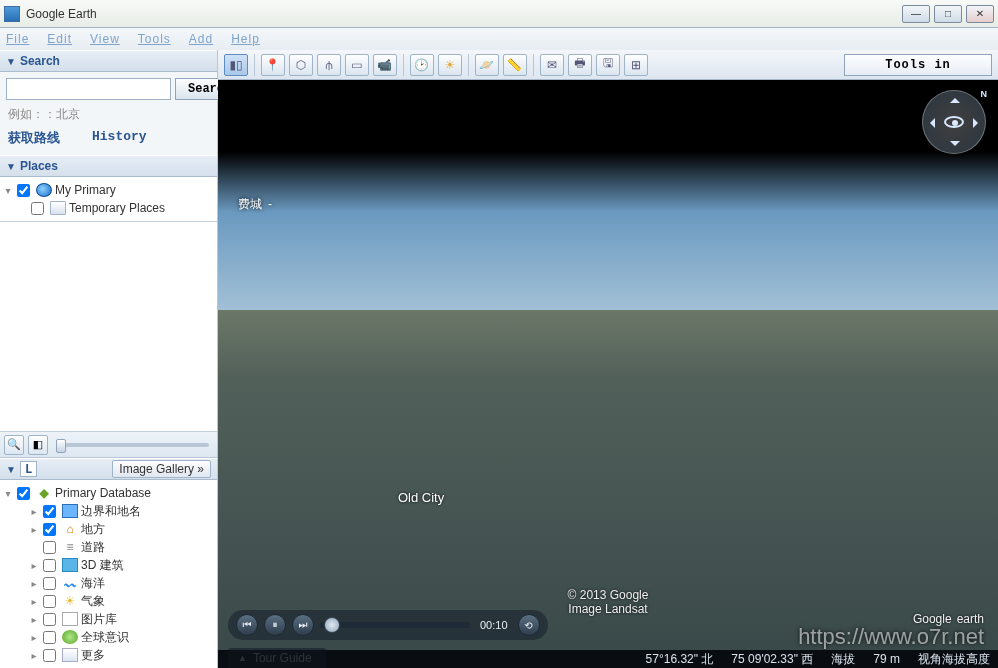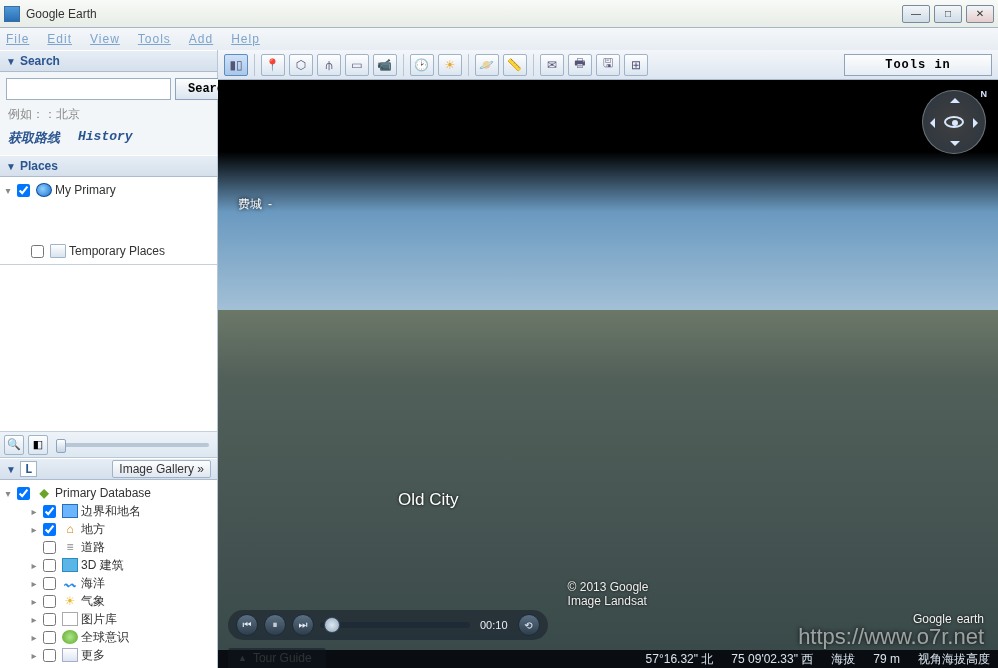--- a/index.html
+++ b/index.html
@@ -23,21 +23,21 @@
 
 .sidebar { width: 218px; background: #f3f6f9; border-right: 1px solid #b8c6d6; display:flex; flex-direction:column; }
 .panel-hdr { height: 22px; background: linear-gradient(#e6edf5,#d5e0ec); border-top:1px solid #fff; border-bottom:1px solid #acbccf; display:flex; align-items:center; padding: 0 6px; color:#2a5590; font-weight:bold; }
 .panel-hdr .arrow { color:#2a5590; margin-right:4px; font-size:10px; }
 .panel-hdr .gal-btn{ margin-left:auto; font-weight:normal; background:linear-gradient(#fefefe,#e0e7f0); border:1px solid #9fb3c9; padding:1px 6px; border-radius:2px; color:#333;}
 .search-body{ padding:6px; }
 .search-row{ display:flex; gap:4px;}
 .search-row input{ flex:1; height:22px; border:1px solid #9cb0c6; background:#fff; padding:0 4px;}
 .search-row button{ height:22px; padding:0 12px; border:1px solid #8fa4bb; background:linear-gradient(#fdfdfd,#dae4ef); font-family:"Courier New",monospace; font-weight:bold;}
 .hint{ color:#888; margin:6px 0 4px 2px;}
-.links{ display:flex; gap:18px; padding:2px;font-style:italic; }
+.links{ display:flex; gap:32px; padding:2px; }
 .links span{ color:#2a5590; font-family:"Courier New",monospace; font-weight:bold; font-size:13px;}
 
 .tree{ padding:4px 2px; color:#333; }
 .tree-row{ display:flex; align-items:center; height:18px; white-space:nowrap; }
 .tree-row .exp{ width:12px; text-align:center; color:#888; font-size:10px;}
 .tree-row input[type=checkbox]{ margin:0 3px; width:13px; height:13px;}
 .tree-row .ico{ width:16px; height:14px; margin:0 3px; display:inline-flex; align-items:center; justify-content:center; font-size:12px;}
 .ico-globe{ background:radial-gradient(circle at 40% 40%,#8ed1ff,#1a6fcc); border-radius:50%; border:1px solid #0d4e9a;}
 .ico-folder{ background:linear-gradient(#fff,#d8e2ed); border:1px solid #9fb3c9; border-radius:1px;}
 .ico-db{ color:#6aa329; font-weight:bold;}
@@ -53,50 +53,50 @@
 .ico-more{ background:linear-gradient(#fff,#dbe6f2);border:1px solid #aac;}
 
 .spacer{ flex:1; background:#fff; border-top:1px solid #c4d0dd; border-bottom:1px solid #c4d0dd;}
 .toolstrip{ height:26px; background:linear-gradient(#eef3f8,#dde7f1); display:flex; align-items:center; padding:0 4px; gap:4px; border-bottom:1px solid #b8c6d6;}
 .toolstrip .tbtn{ width:20px;height:20px;border:1px solid #9fb3c9;background:linear-gradient(#fefefe,#dce6f1);border-radius:2px;display:flex;align-items:center;justify-content:center;font-size:11px;}
 .toolstrip .slider{ flex:1; height:4px; background:#b8c6d6; border-radius:2px; position:relative; margin:0 4px;}
 .toolstrip .slider::after{content:"";position:absolute;left:0;top:-4px;width:8px;height:12px;background:linear-gradient(#fff,#c5d4e4);border:1px solid #8fa4bb;border-radius:2px;}
 
 .L-hdr .l-box{ background:#fff;border:1px solid #9fb3c9; padding:0 4px; margin-right:6px; font-family:monospace; font-weight:bold;}
 .layers-body{ flex:0 0 auto; background:#fff; overflow:hidden;}
-.pad-l{ padding-left:14px;margin-top:43px;}
+.pad-l{ padding-left:14px;}
 .pad-ll{ padding-left:26px;}
 
 
 .viewport{ flex:1; position:relative; background:#000; overflow:hidden; }
 .toolbar{ position:absolute; top:0; left:0; right:0; height:30px; background:linear-gradient(#f3f6fa,#dde6f0); border-bottom:1px solid #a9b9cb; display:flex; align-items:center; padding:0 6px; gap:4px;}
 .toolbar .tbtn{ width:24px;height:22px;border:1px solid #9fb3c9;background:linear-gradient(#fefefe,#dbe5f0);border-radius:2px;display:flex;align-items:center;justify-content:center;font-size:12px;color:#557;}
 .toolbar .tbtn.active{ background:linear-gradient(#cfe2f7,#a9c8e8); border-color:#5f8cc0;}
 .toolbar .sep{ width:1px;height:22px;background:#b8c6d6;margin:0 2px;}
 .toolbar .spacer-tb{flex:1;}
 .signin{ width:148px;height:22px;border:1px solid #8fa4bb;background:linear-gradient(#fdfdfd,#e6edf5);font-family:"Courier New",monospace;font-weight:bold;letter-spacing:1px;}
 
 .sky{ position:absolute; top:30px; left:0; right:0; height:240px; background:linear-gradient(#000 0%,#000 30%,#6a99c0 55%,#a8c4d8 100%);}
 .ground{ position:absolute; top:260px; left:0; right:0; bottom:18px; background:linear-gradient(180deg,#6b7868 0,#52605a 20%,#3a4a4a 100%); }
 .city-label{ position:absolute; top:140px; left:20px; color:#fff; font-size:20px; text-shadow:0 0 4px #000; font-family:"Microsoft YaHei","SimHei",sans-serif;}
 .city-label .dash{margin-left:6px;}
-.map-label{ position:absolute; color:#fff; font-size:17px; text-shadow:0 0 3px #000;}
+.map-label{ position:absolute; color:#fff; font-size:13px; text-shadow:0 0 3px #000;}
 .nav-compass{ position:absolute; top:40px; right:12px; width:64px; height:64px; border-radius:50%; background:radial-gradient(circle at 50% 50%, rgba(255,255,255,0.25), rgba(120,150,180,0.35)); border:1px solid rgba(255,255,255,0.3); display:flex; align-items:center; justify-content:center;}
 .nav-compass .eye{ width:20px;height:12px;border:2px solid #d8e8ff;border-radius:50%;position:relative;}
 .nav-compass .eye::after{content:"";position:absolute;left:6px;top:2px;width:6px;height:6px;background:#d8e8ff;border-radius:50%;}
 .nav-compass .tri{position:absolute;width:0;height:0;border:5px solid transparent;}
 .nav-compass .tri.n{top:2px;left:27px;border-bottom-color:#d8e8ff;}
 .nav-compass .tri.s{bottom:2px;left:27px;border-top-color:#d8e8ff;}
 .nav-compass .tri.w{left:2px;top:27px;border-right-color:#d8e8ff;}
 .nav-compass .tri.e{right:2px;top:27px;border-left-color:#d8e8ff;}
 .nav-compass .nlab{position:absolute;right:-2px;top:-2px;color:#d8e8ff;font-size:9px;font-weight:bold;}
 
 .ge-logo{position:absolute;right:14px;bottom:40px;color:#f2f2f2;font-size:18px;text-shadow:0 0 3px #000;}
 .ge-logo .e{font-weight:300;}
-.copyright{position:absolute;left:50%;bottom:60px;transform:translateX(-50%);color:#eee;font-size:11px;text-align:left;text-shadow:0 0 3px #000;line-height:14px;}
+.copyright{position:absolute;left:50%;bottom:52px;transform:translateX(-50%);color:#eee;font-size:11px;text-align:center;text-shadow:0 0 3px #000;line-height:14px;}
 .watermark{position:absolute;right:14px;bottom:18px;color:rgba(255,255,255,0.55);font-size:22px;font-family:Arial;text-shadow:0 0 4px #000;}
 
 .player{position:absolute;left:10px;bottom:28px;height:30px;display:flex;align-items:center;gap:6px;background:rgba(30,40,50,0.7);padding:3px 8px;border-radius:16px;}
 .player .pbtn{width:22px;height:22px;border-radius:50%;background:linear-gradient(#5a6f82,#2e3d4c);border:1px solid #1e2a36;color:#e8eef5;display:flex;align-items:center;justify-content:center;font-size:10px;}
 .player .track{width:150px;height:6px;background:#1e2a36;border-radius:3px;position:relative;}
 .player .track::after{content:"";position:absolute;left:4px;top:-5px;width:14px;height:14px;border-radius:50%;background:radial-gradient(#dfe8f0,#8fa4bb);border:1px solid #3a4a5a;}
 .player .time{color:#e8eef5;font-size:11px;margin:0 4px;}
 
 .tourguide{position:absolute;left:10px;bottom:0;height:20px;background:rgba(30,40,50,0.8);color:#e8eef5;padding:2px 14px 2px 10px;border-radius:3px 3px 0 0;display:flex;align-items:center;gap:6px;font-size:12px;}
 .tourguide .chev{font-size:9px;}

